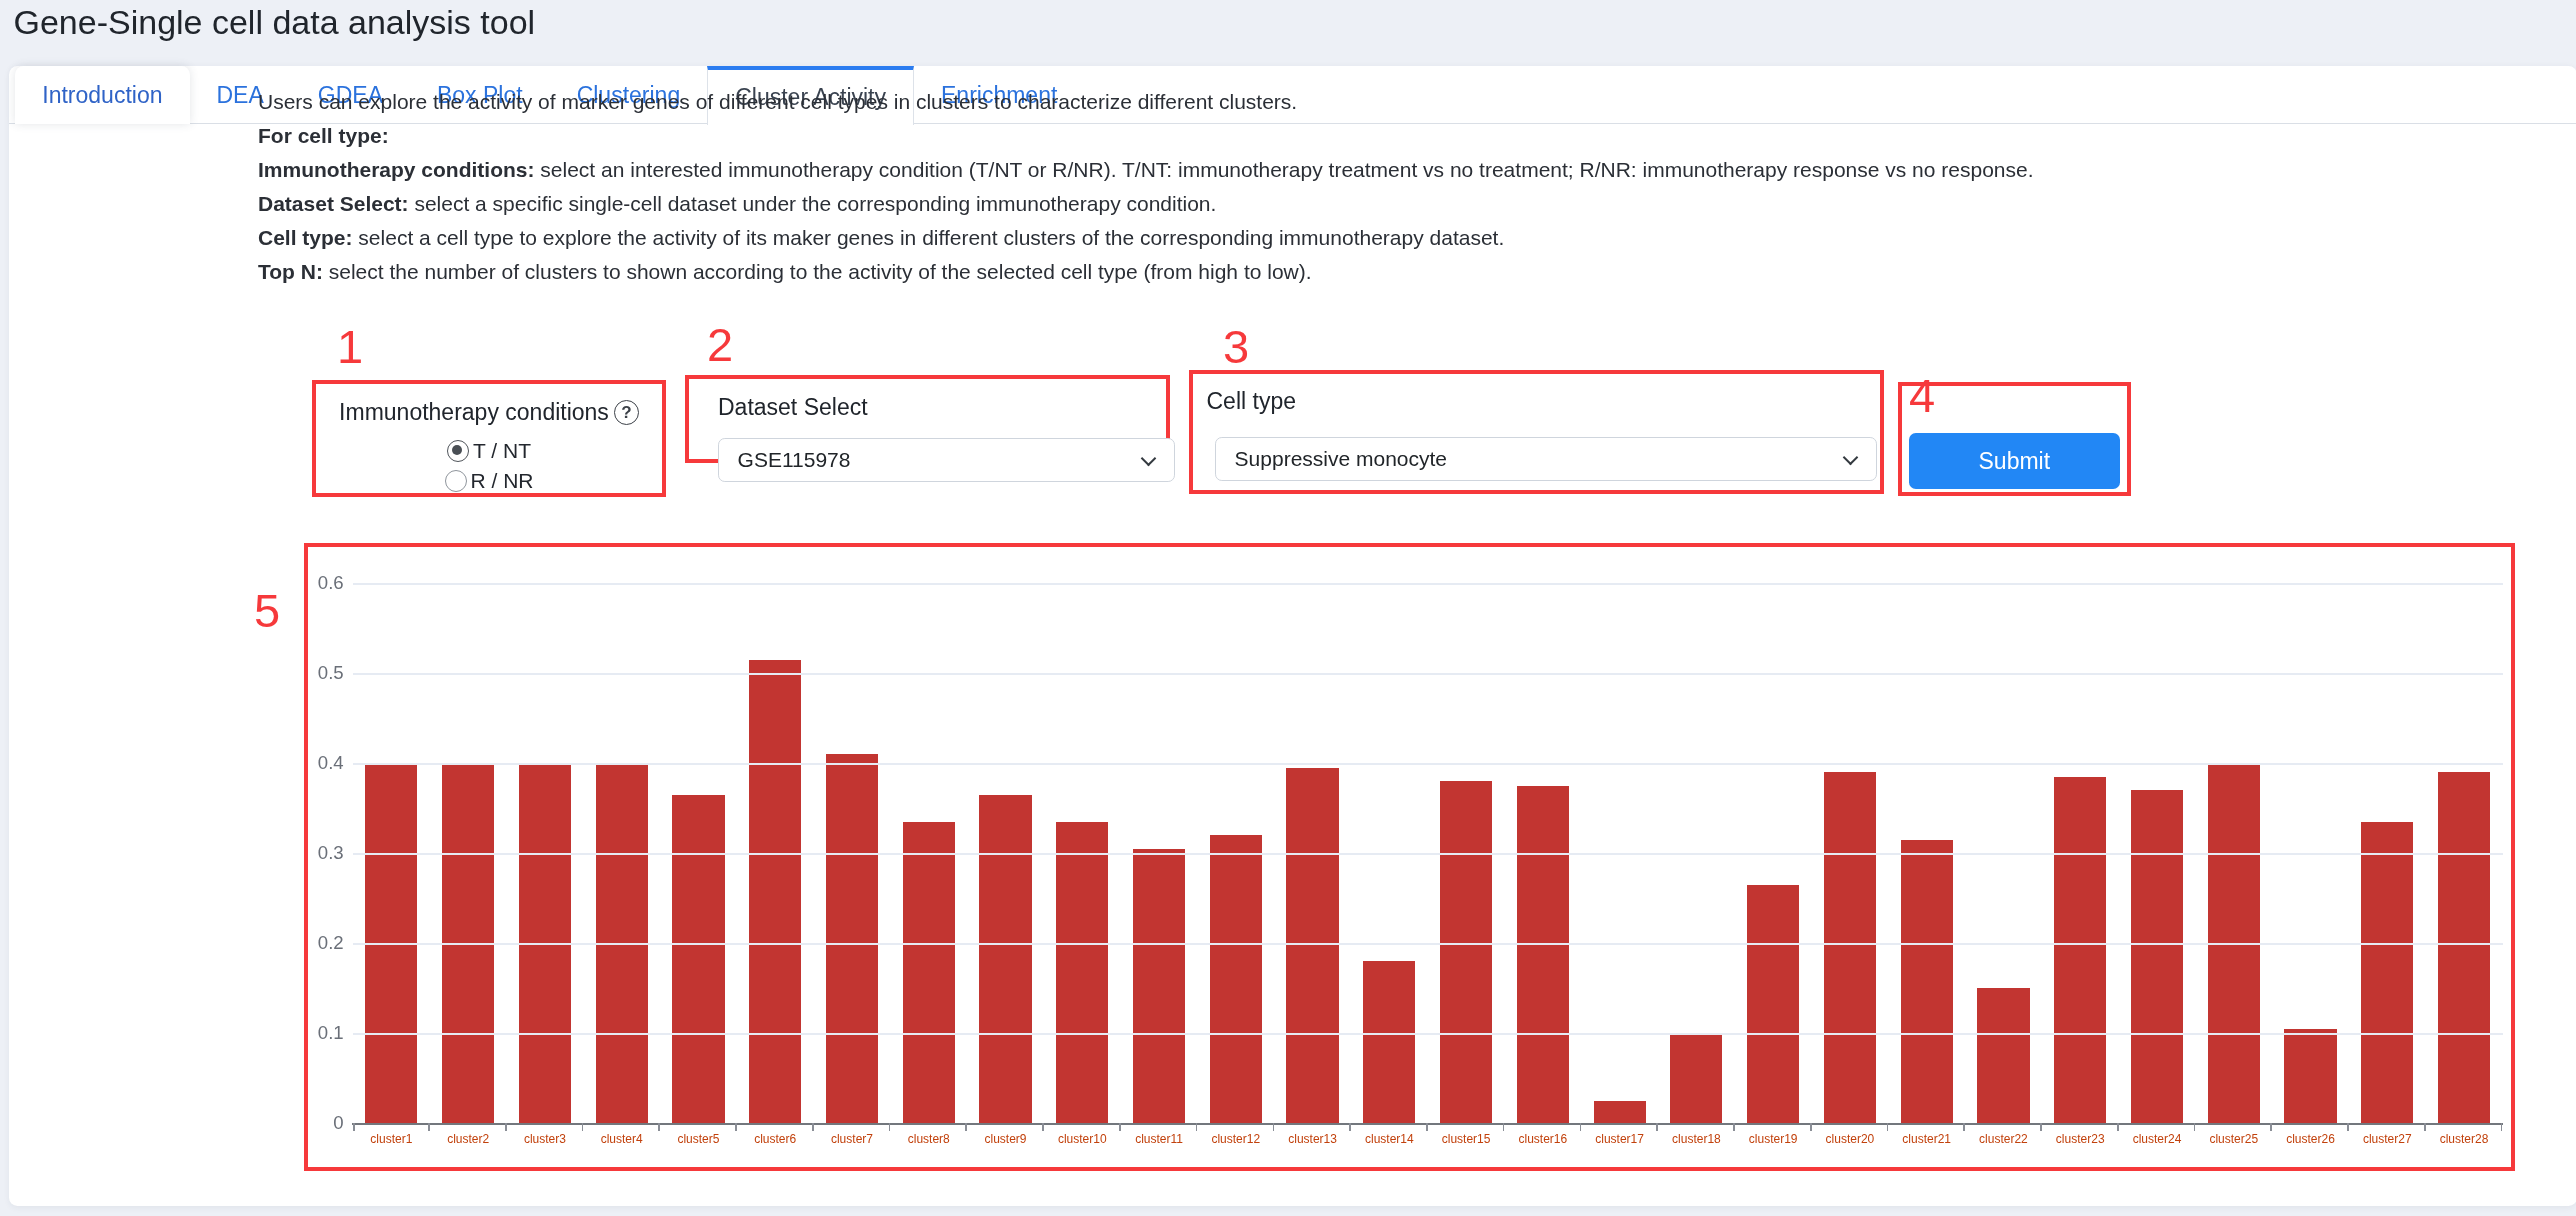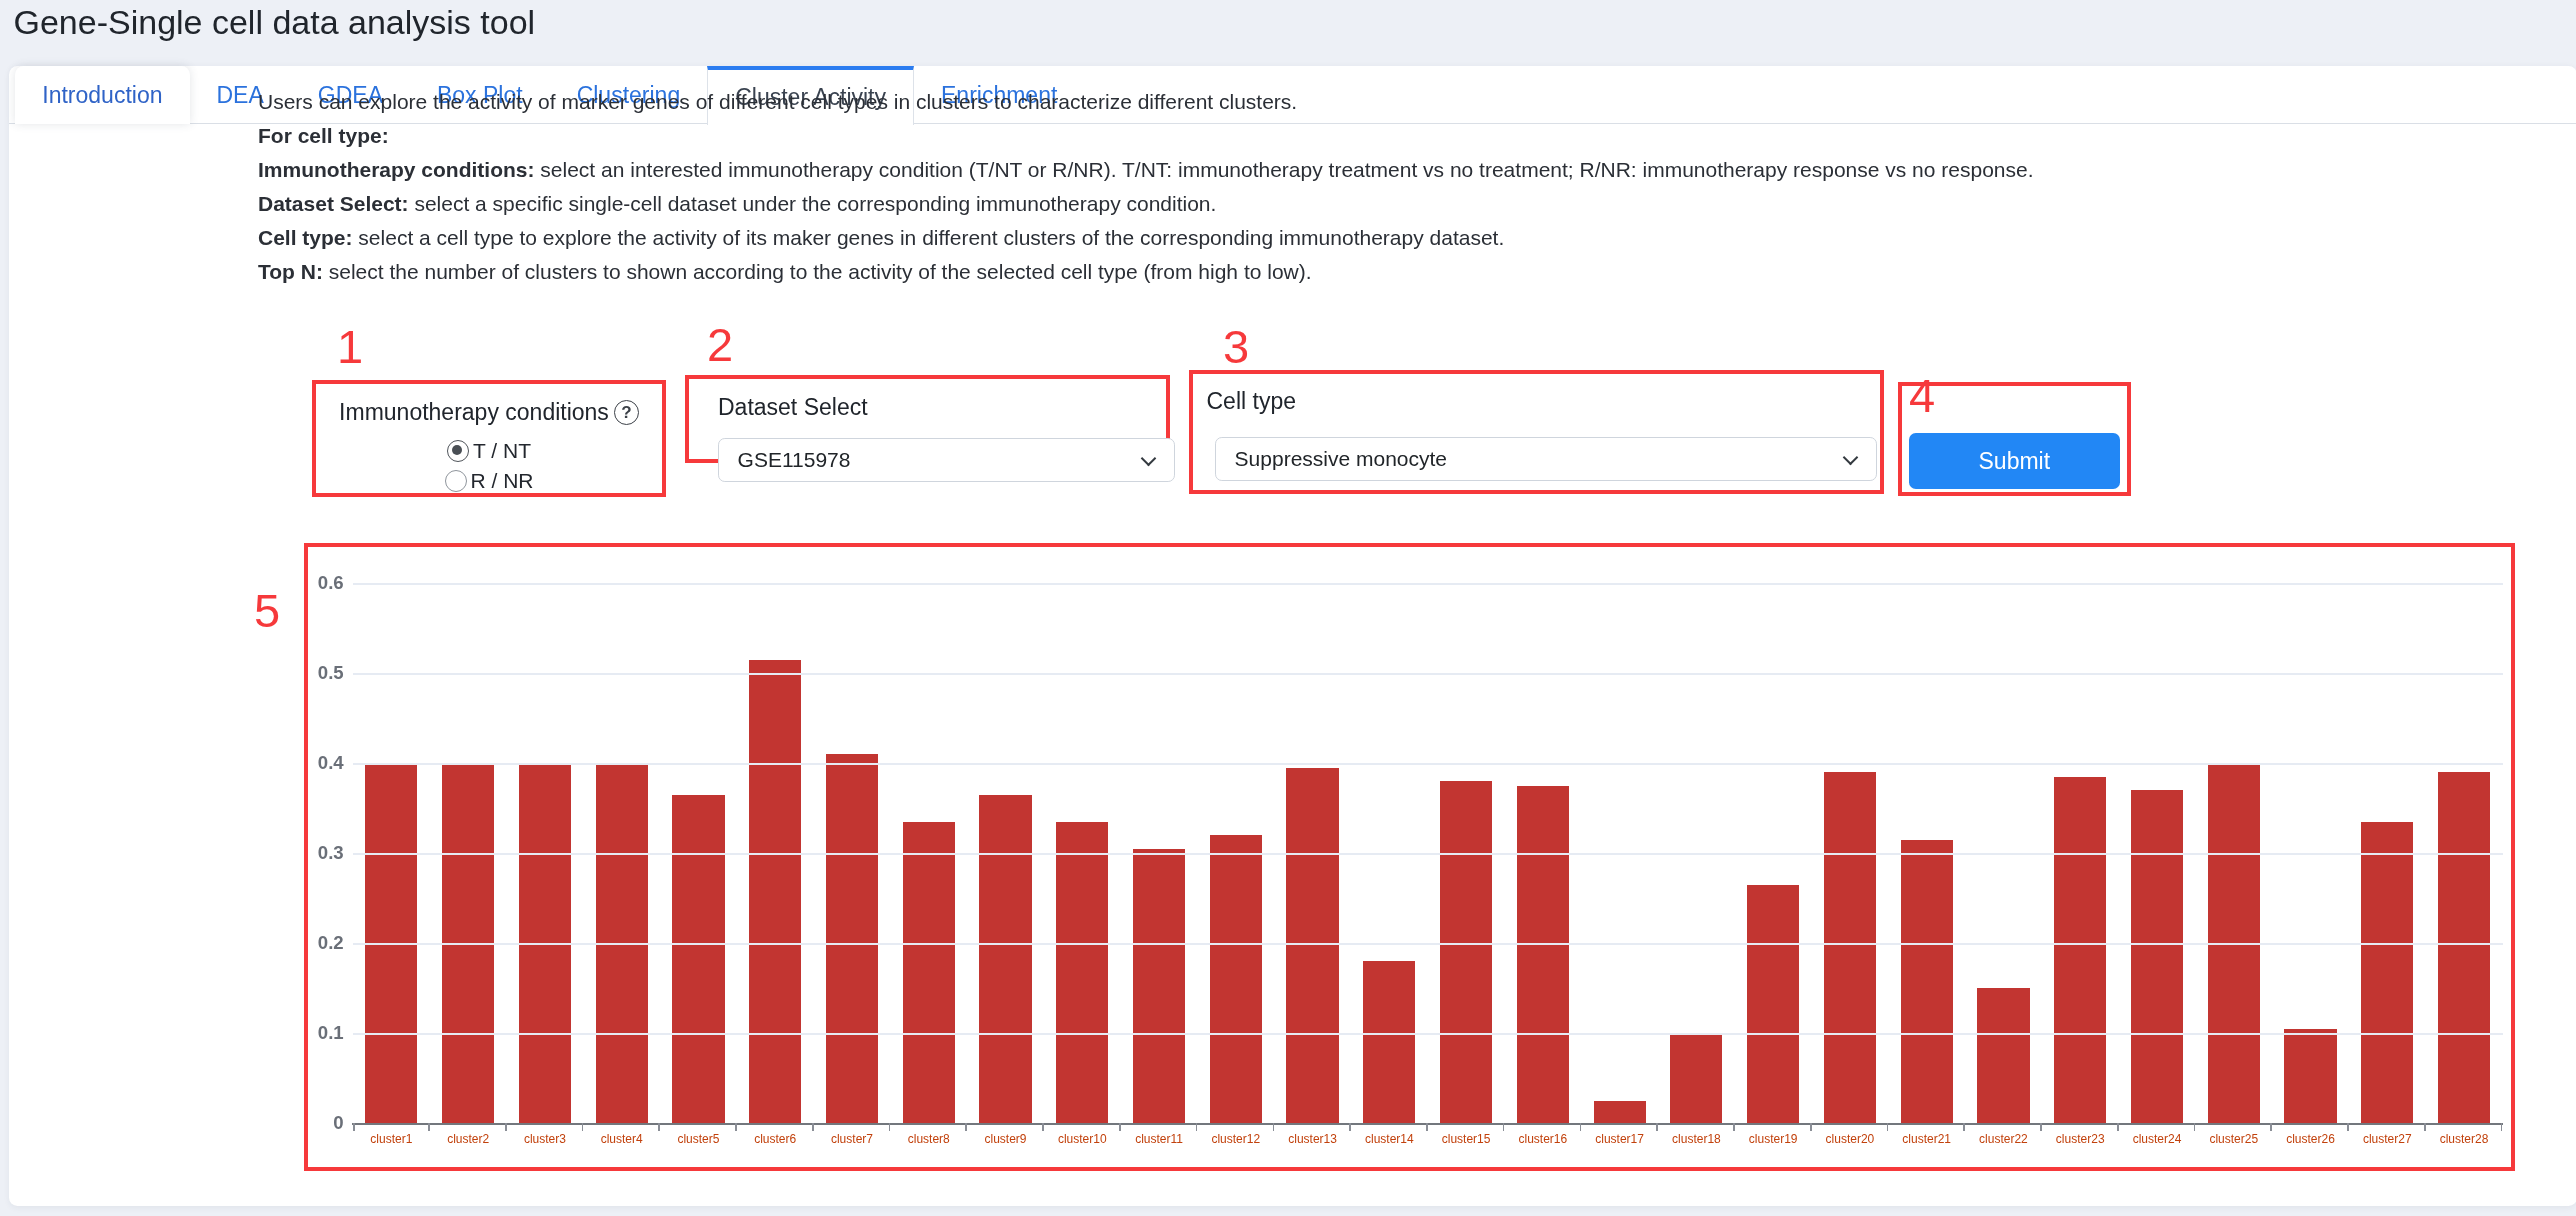--- a/index.html
+++ b/index.html
@@ -107,21 +107,20 @@
   .plot {
     position:absolute; left:45px; right:8.5px; top:36px; bottom:44px;
   }
   .gridline {
     position:absolute; left:0; right:0; height:1.7px; background:#e6ebf3;
   }
   .ytick-label {
     position:absolute; right:calc(100% + 9.3px); width:59px;
     text-align:right; font-size:18.6px; color:#6a6f78; line-height:18.6px;
     margin-top:-9.3px;
-    font-weight:bold;
   }
   .axis-line {
     position:absolute; left:-0.8px; right:0; bottom:-1.7px; height:1.7px; background:#73777d;
   }
   .bands {
     position:absolute; left:0; right:0; top:0; bottom:0;
     display:flex; align-items:flex-end;
   }
   .band { position:relative; flex:1 1 0; height:100%; }
   .band::after {

